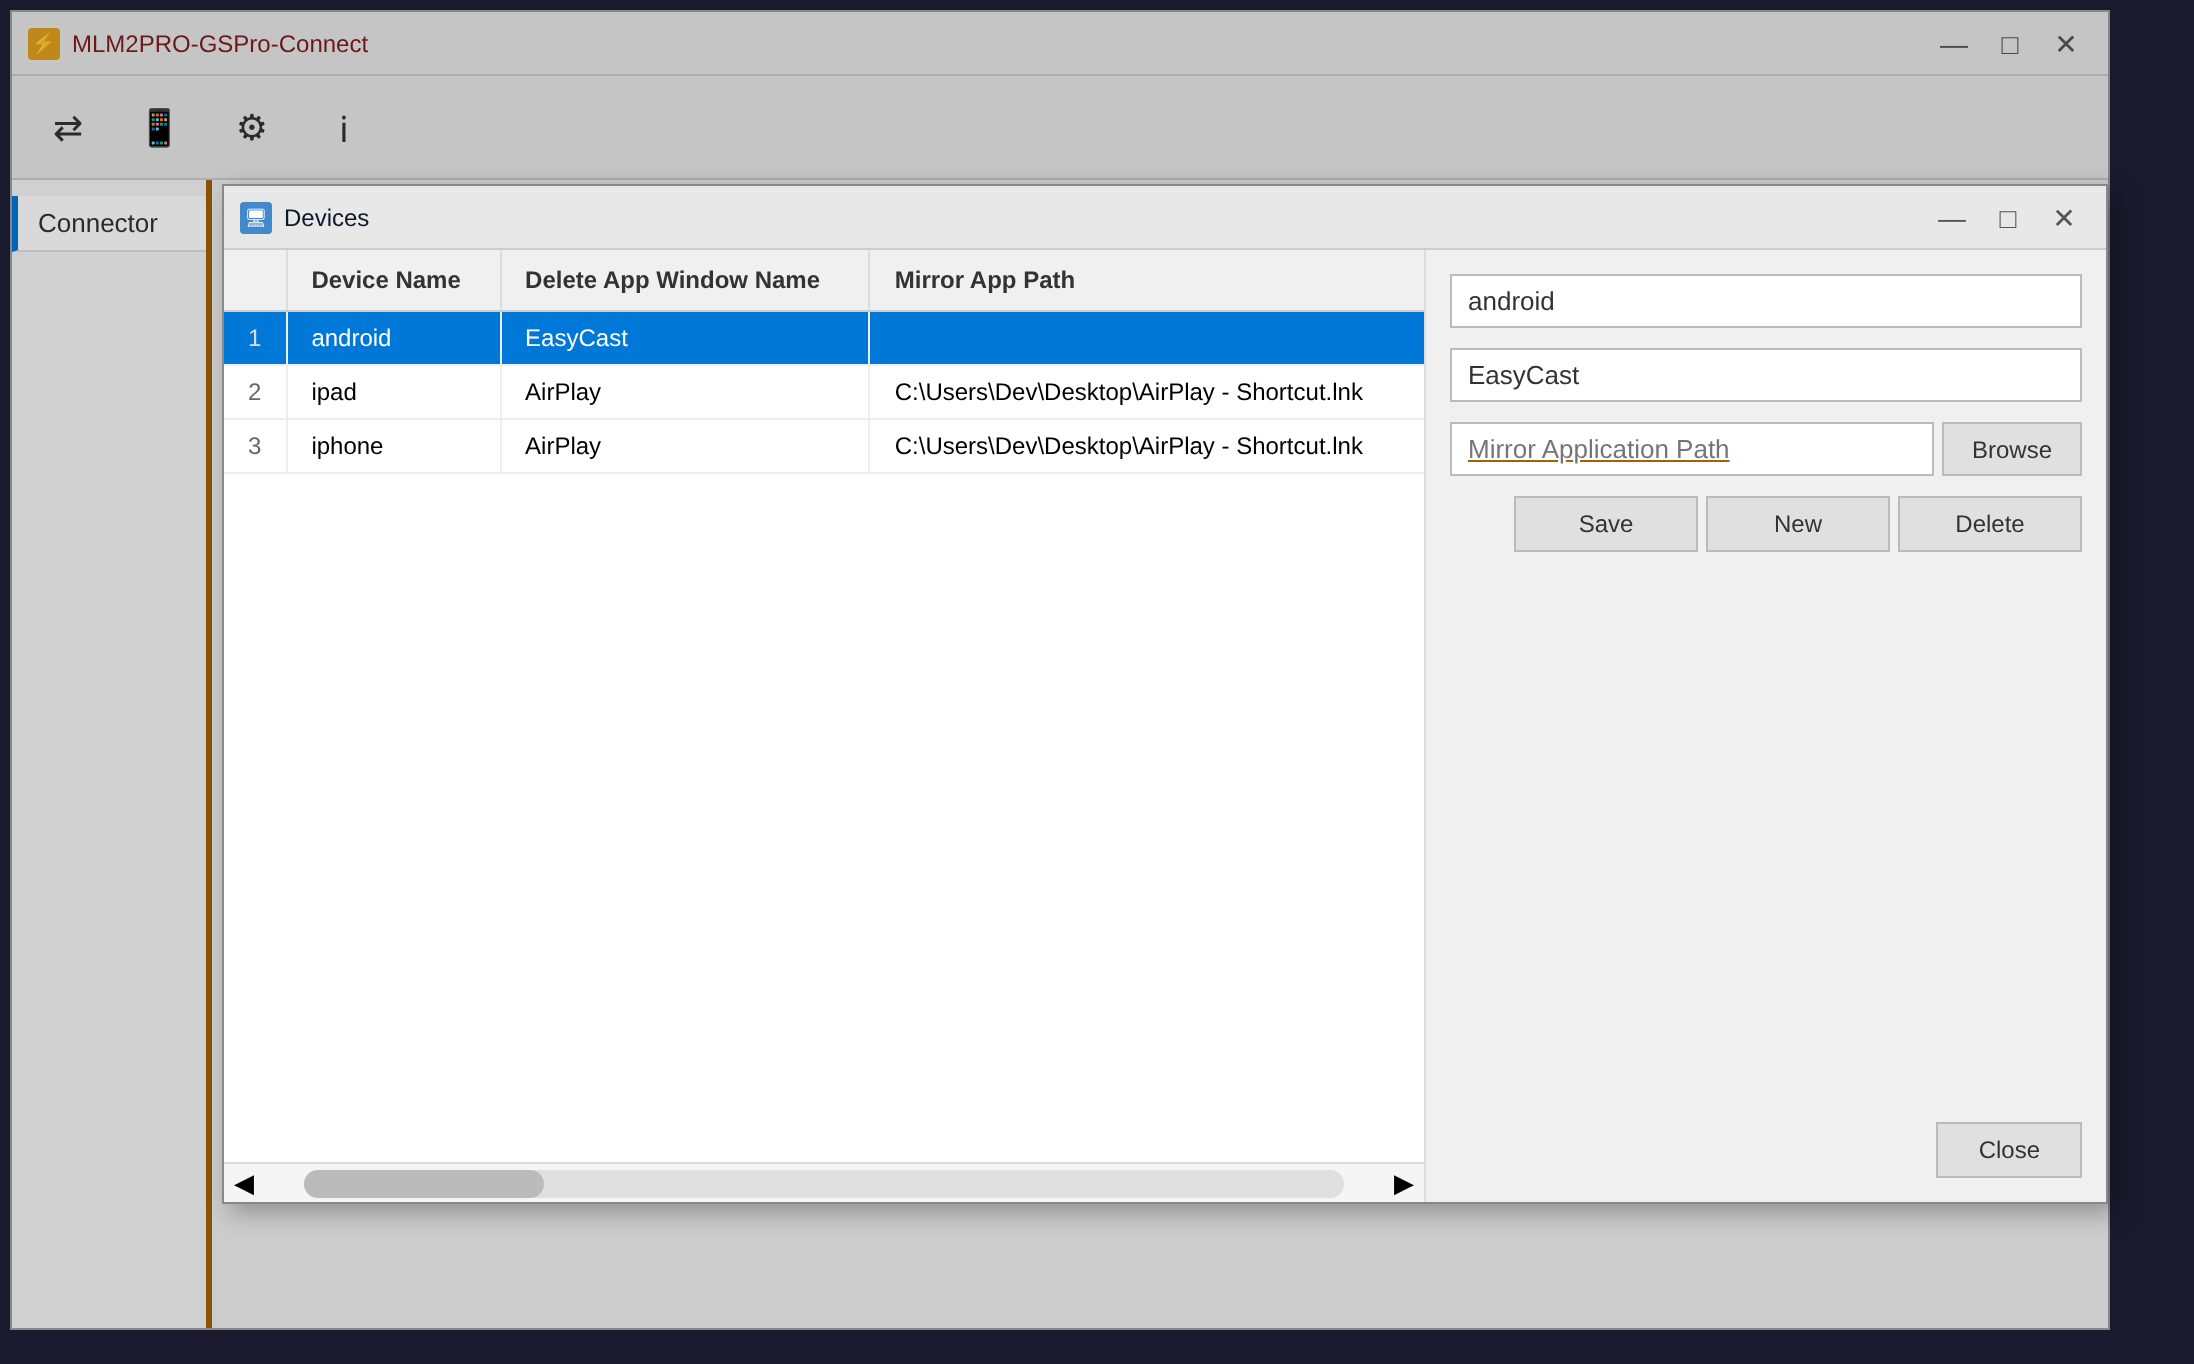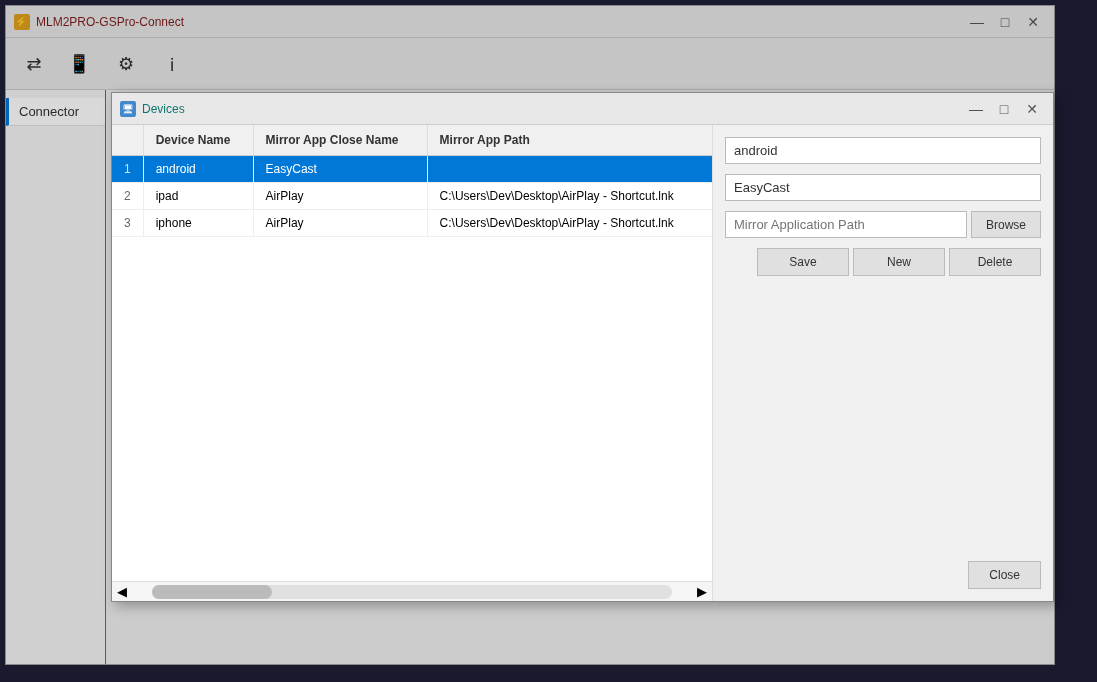--- a/index.html
+++ b/index.html
@@ -96,21 +96,21 @@
     }
 
     .content-area {
       display: flex;
       height: calc(100% - 84px);
     }
 
     .sidebar {
       width: 100px;
       background: #f5f5f5;
-      border-right: 1px solid #a16207;
+      border-right: 3px solid #a16207;
       padding: 8px 0;
     }
 
     .sidebar-tab {
       padding: 6px 10px;
       cursor: pointer;
       font-size: 13px;
       color: #333;
       border-bottom: 1px solid #e0e0e0;
     }
@@ -206,21 +206,21 @@
       border-radius: 2px;
       display: flex;
       align-items: center;
       justify-content: center;
       color: white;
       font-size: 9px;
     }
 
     .dialog-title-text {
       font-size: 12px;
-      color: #0f766e;
+      color: #0f172a;
       flex: 1;
     }
 
     .dialog-controls {
       display: flex;
       gap: 2px;
     }
 
     .dialog-body {
       display: flex;
@@ -337,20 +337,21 @@
       padding: 5px 8px;
       border: 1px solid #bbb;
       background: #fff;
       font-size: 13px;
       color: #333;
       outline: none;
     }
 
     .field-input.placeholder-style {
       color: #a16207;
+      text-decoration: underline;
     }
 
     .browse-row {
       display: flex;
       gap: 4px;
     }
 
     .browse-row .field-input {
       flex: 1;
     }
@@ -457,21 +458,21 @@
 
       <div class="dialog-body">
 
         <div class="table-area">
           <div class="table-scroll-area">
             <table class="device-table">
               <thead>
                 <tr>
                   <th style="width:30px;"></th>
                   <th>Device Name</th>
-                  <th>Mirror App Close Name</th>
+                  <th>Delete App Window Name</th>
                   <th>Mirror App Path</th>
                 </tr>
               </thead>
               <tbody id="device-table-body">
               <tr class="selected">
     <td class="row-num">1</td>
     <td>android</td>
     <td>EasyCast</td>
     <td></td>
   </tr>

